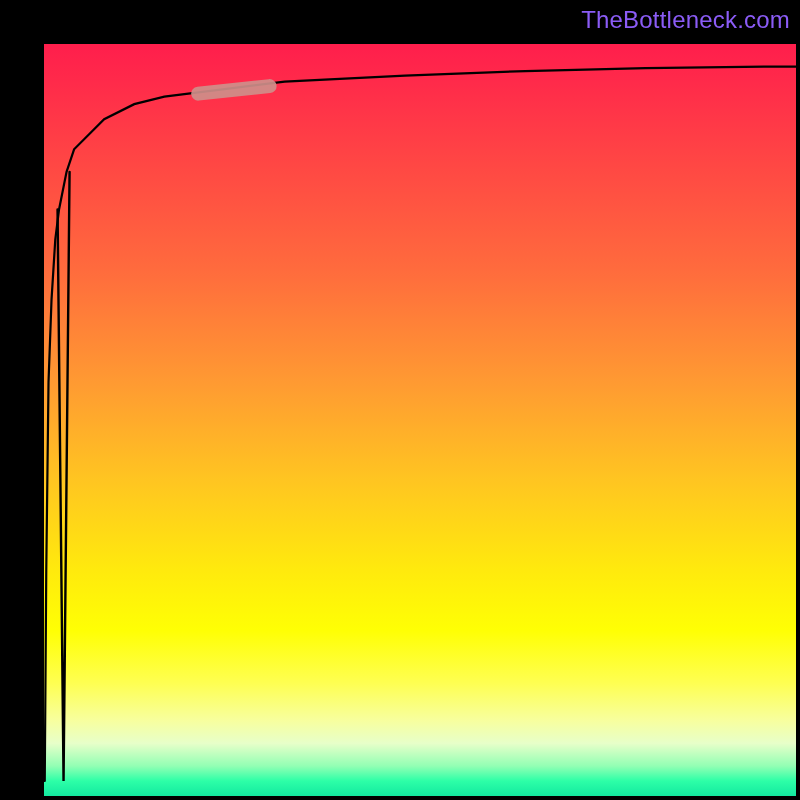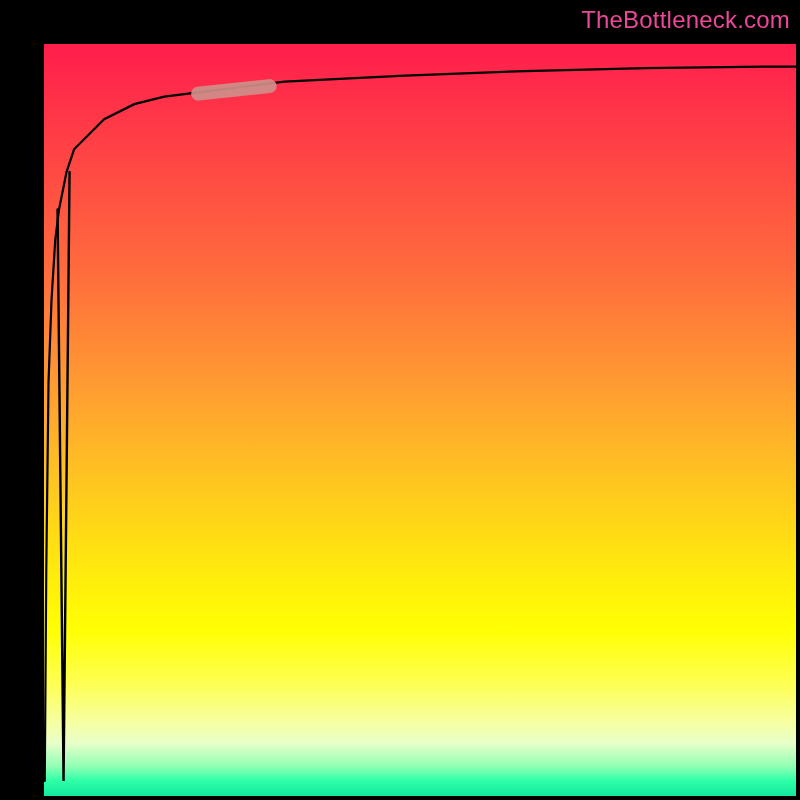--- a/index.html
+++ b/index.html
@@ -41,21 +41,21 @@
       #e7ffc9 93%,
       #93ffb4 96%,
       #2dffa7 98%,
       #13e9a0 100%
     );
   }
   .attribution {
     position: absolute;
     top: 6px;
     right: 10px;
-    color: #ec4899;
+    color: #8b5cf6;
     font-size: 24px;
     letter-spacing: 0.2px;
     font-weight: 400;
   }
   svg.curve-layer {
     position: absolute;
     left: 44px;
     top: 44px;
     width: 752px;
     height: 752px;

